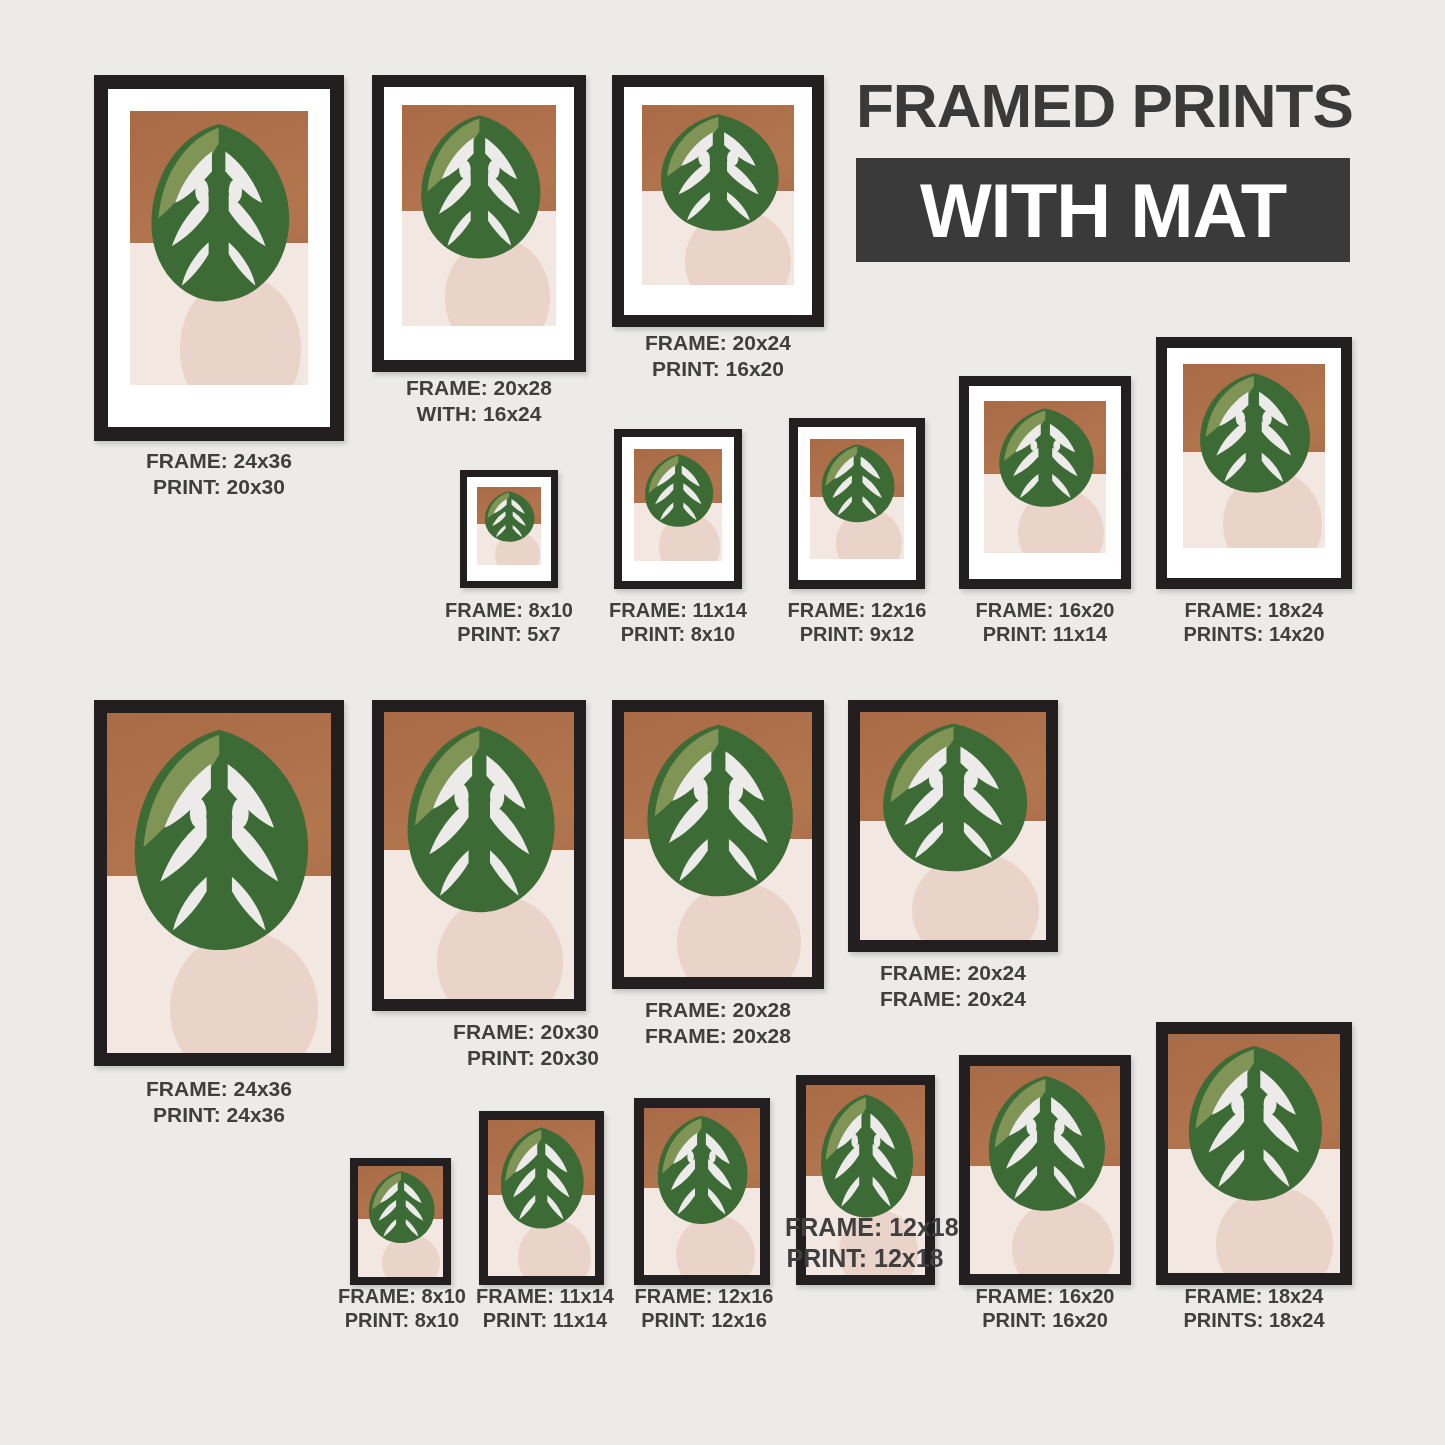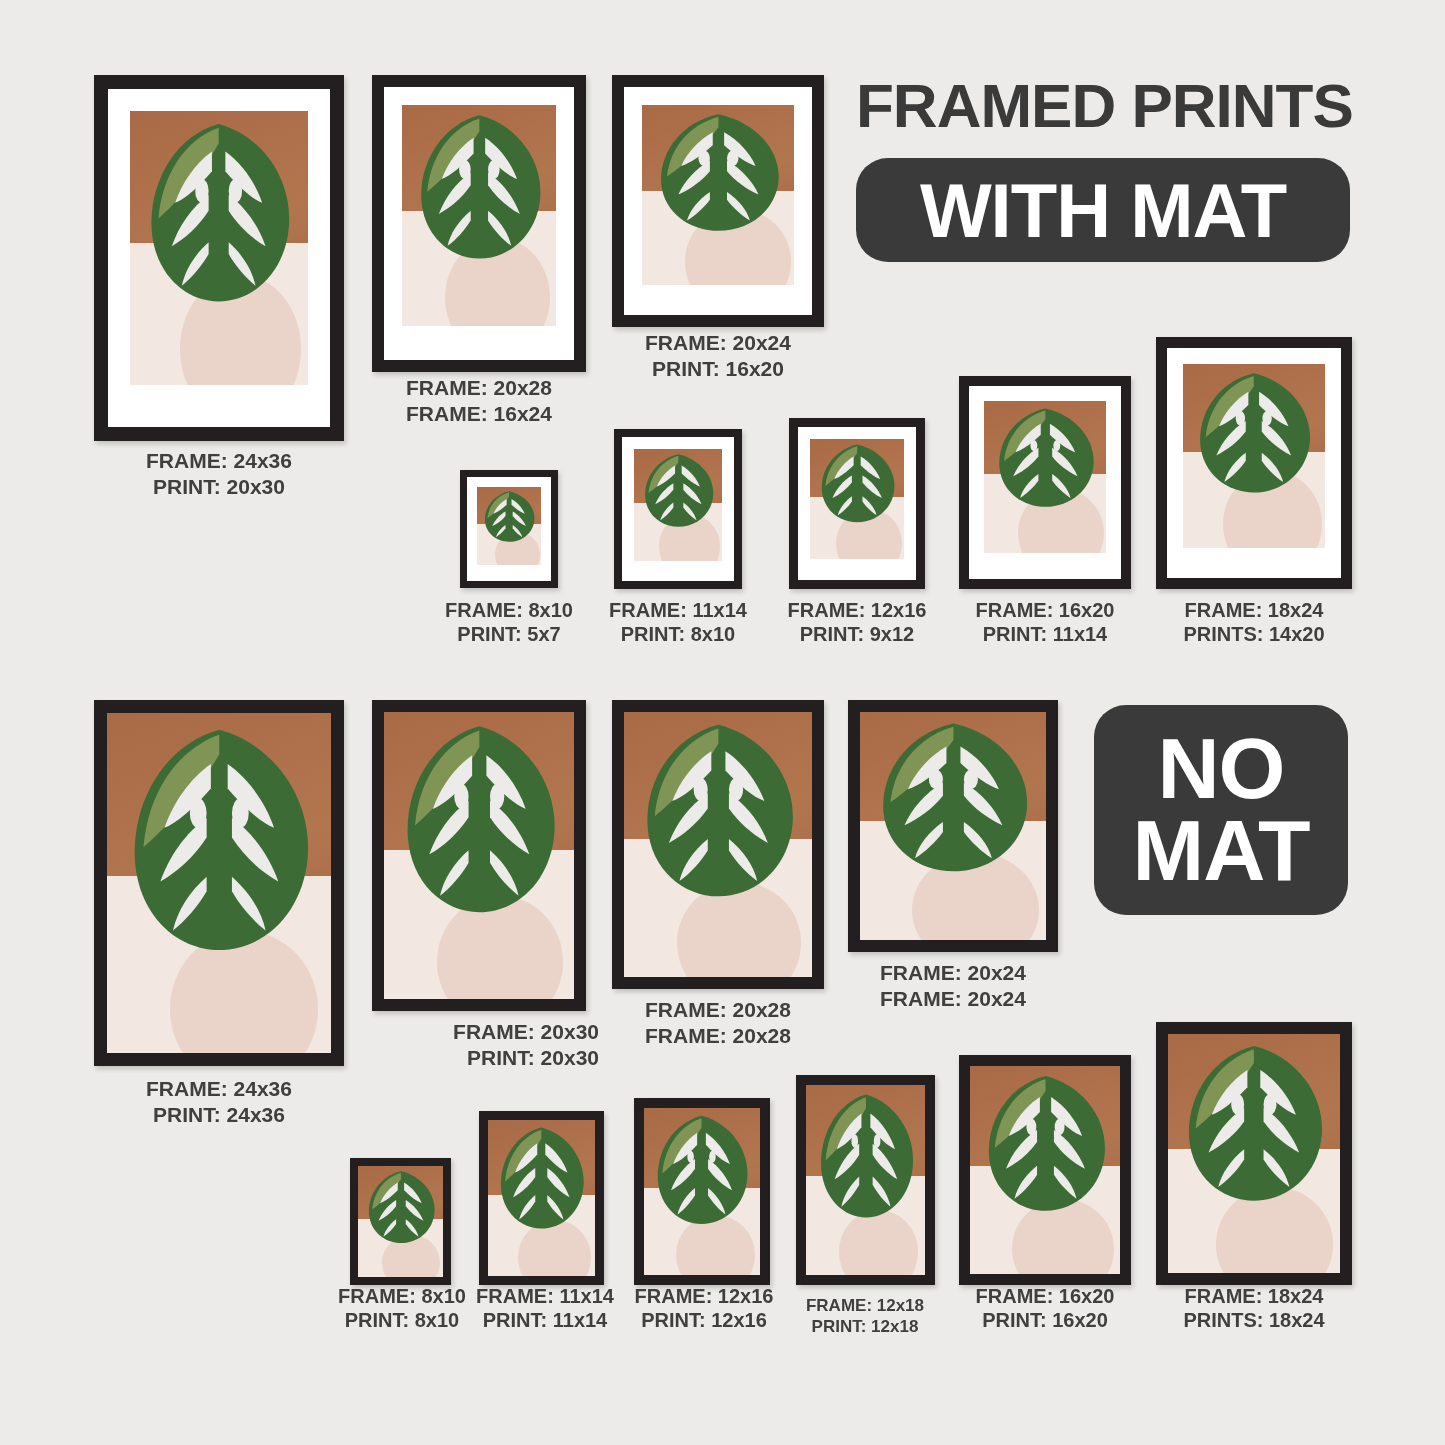--- a/index.html
+++ b/index.html
@@ -32,21 +32,20 @@
   .title-band {
     position: absolute;
     background: #3a3a3a;
     color: #ffffff;
     font-weight: bold;
     display: flex;
     align-items: center;
     justify-content: center;
     letter-spacing: -1px;
     white-space: nowrap;
-    border-radius: 32px;
   }
   .band-two-line {
     flex-direction: column;
     line-height: 0.95;
     justify-content: center;
   }
 
   
   .frame {
     position: absolute;
@@ -124,24 +123,20 @@
 </style>
 </head>
 <body>
 
 <div class="stage">
 
   <div class="title-main" style="left:856px; top:70px; font-size:62px;">FRAMED PRINTS</div>
 
   <div class="title-band" style="left:856px; top:158px; width:494px; height:104px; font-size:76px;">WITH MAT</div>
 
-  <div class="title-band band-two-line" style="left:1094px; top:705px; width:254px; height:210px;">
-    <span style="font-size:86px;">NO</span>
-    <span style="font-size:86px;">MAT</span>
-  </div>
 
   <div class="frame" style="left:94px; top:75px; width:250px; height:366px;">
     <div class="mat" style="left:14px; top:14px; right:14px; bottom:14px;">
       <div class="art" style="left:22px; top:22px; right:22px; bottom:42px;">
         <div class="bg-brown"></div>
         <div class="bg-cream"></div>
         <div class="circle" style="left:28%; bottom:-14%; width:68%; height:54%;"></div>
         <div class="leaf">
           <svg viewBox="0 0 100 100" preserveAspectRatio="none">
             <g fill="#3c6b36">
@@ -191,21 +186,21 @@
               <ellipse cx="40" cy="38" rx="4" ry="6"></ellipse>
               <ellipse cx="60" cy="38" rx="4" ry="6"></ellipse>
             </g>
           </svg>
         </div>
       </div>
     </div>
   </div>
   <div class="caption" style="left:359px; top:375px; width:240px; font-size:21px;">
     <div>FRAME: 20x28</div>
-    <div>FRAME: 16x24</div>
+    <div>WITH: 16x24</div>
   </div>
 
   <div class="frame" style="left:612px; top:75px; width:212px; height:252px;">
     <div class="mat" style="left:12px; top:12px; right:12px; bottom:12px;">
       <div class="art" style="left:18px; top:18px; right:18px; bottom:30px;">
         <div class="bg-brown"></div>
         <div class="bg-cream"></div>
         <div class="circle" style="left:28%; bottom:-16%; width:70%; height:58%;"></div>
         <div class="leaf">
           <svg viewBox="0 0 100 100" preserveAspectRatio="none">
@@ -583,21 +578,21 @@
             <path d="M56 40 C66 46 74 56 78 66 C70 62 62 56 56 48 Z"></path>
             <path d="M44 64 C36 70 30 78 28 86 C34 82 40 76 44 70 Z"></path>
             <path d="M56 64 C64 70 70 78 72 86 C66 82 60 76 56 70 Z"></path>
             <ellipse cx="40" cy="38" rx="3" ry="5"></ellipse>
             <ellipse cx="60" cy="38" rx="3" ry="5"></ellipse>
           </g>
         </svg>
       </div>
     </div>
   </div>
-  <div class="caption" style="left:785px; top:1296px; width:160px; font-size:17px;">
+  <div class="caption" style="left:785px; top:1212px; width:160px; font-size:25px;">
     <div>FRAME: 12x18</div>
     <div>PRINT: 12x18</div>
   </div>
 
   <div class="frame" style="left:959px; top:1055px; width:172px; height:230px;">
     <div class="art" style="left:11px; top:11px; right:11px; bottom:11px;">
       <div class="bg-brown"></div>
       <div class="bg-cream"></div>
       <div class="circle" style="left:28%; bottom:-12%; width:68%; height:48%;"></div>
       <div class="leaf">

